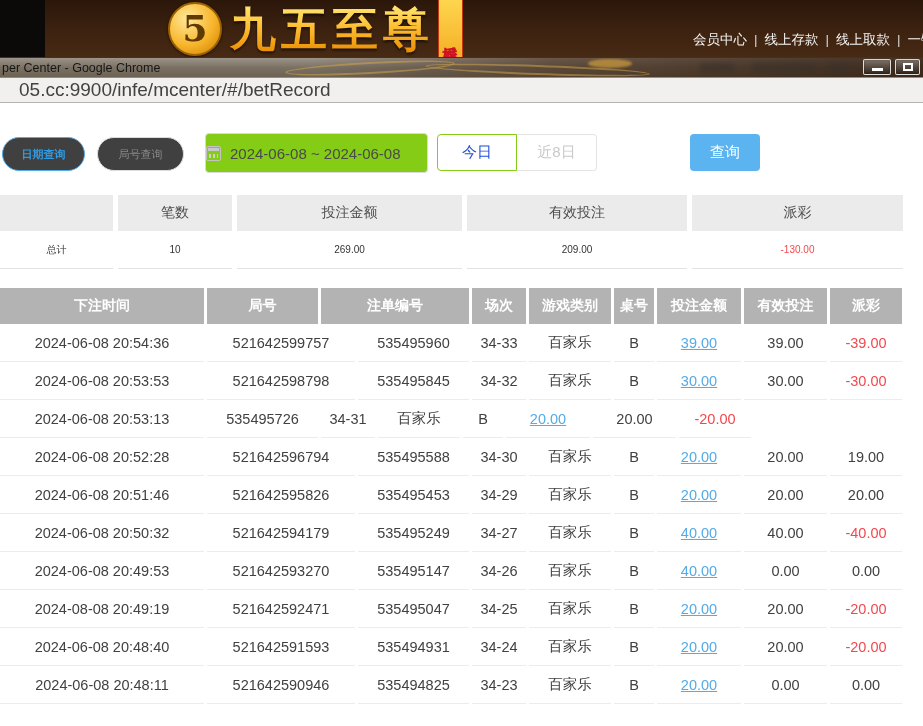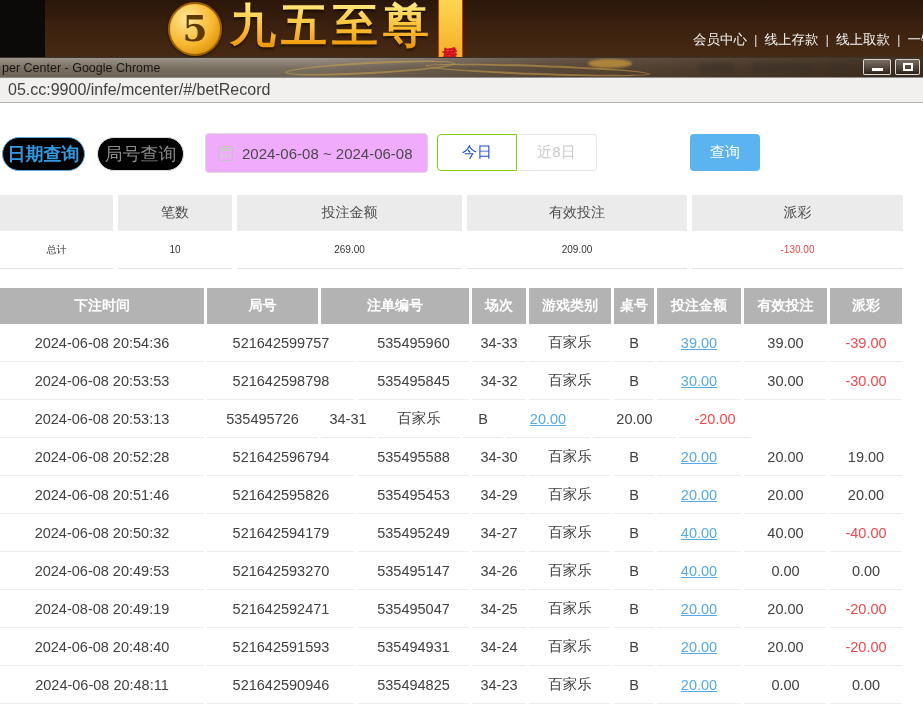--- a/index.html
+++ b/index.html
@@ -13,21 +13,21 @@
   .logo { position:absolute; left:168px; top:1px; height:56px; display:flex; align-items:center; }
   .emblem { width:54px; height:54px; border-radius:50%; flex:0 0 auto;
     background:radial-gradient(circle at 35% 30%, #ffe897 0%, #f7b52c 55%, #cf8300 95%);
     border:2px solid #9c6200; display:flex; align-items:center; justify-content:center;
     box-shadow:0 1px 3px rgba(0,0,0,.6); }
   .emblem span { font-family:"DejaVu Serif","Liberation Serif",serif; font-size:36px; font-weight:bold;
     color:#5e3a00; line-height:1; transform:translateY(-1px); }
   .logo-title { margin-left:8px; font-size:46px; font-weight:bold; letter-spacing:5px; line-height:56px;
     background:linear-gradient(180deg,#ffe97a 5%,#fdbb2d 50%,#e88a00 95%);
     -webkit-background-clip:text; background-clip:text; color:transparent;
-    filter:drop-shadow(0 2px 1px rgba(0,0,0,.55)); white-space:nowrap;font-family:Liberation Mono, monospace; }
+    filter:drop-shadow(0 2px 1px rgba(0,0,0,.55)); white-space:nowrap; }
   .logo-badge { margin-left:4px; margin-top:8px; width:25px; height:76px; padding-top:3px;
     background:linear-gradient(180deg,#ffd851 0%,#f2a71d 100%); border:1px solid #c43a10; border-radius:2px;
     writing-mode:vertical-rl; text-orientation:upright; text-align:center;
     font-size:15px; font-weight:bold; color:#cf1322; line-height:23px; }
   .top-nav { position:absolute; left:693px; top:31px; white-space:nowrap; font-size:13.5px; color:#f4f4f4; }
   .top-nav a { color:#f4f4f4; text-decoration:none; }
   .top-nav .sep { color:#d8d8d8; padding:0 7px; }
 
   
   .title-bar { position:absolute; top:57px; left:0; width:923px; height:20px; overflow:hidden;
@@ -51,30 +51,30 @@
     box-shadow:inset 0 0 2px rgba(0,0,0,.35); }
   .win-btn.min { right:32px; width:28px; }
   .win-btn.max { right:3px; width:25px; }
   .glyph-min { position:absolute; left:8px; bottom:3px; width:11px; height:3px; background:#fff; }
   .glyph-max { position:absolute; left:7px; top:3px; width:10px; height:8px; border:2px solid #fff;
     background:transparent; }
 
   
   .url-bar { position:absolute; top:77px; left:0; width:923px; height:26px; background:#f1f0ef;
     border-top:1px solid #8e8e8e; border-bottom:1px solid #b3b3b3; }
-  .url-bar span { display:block; padding-left:8px; line-height:23px; font-size:16px; color:#424242; }
-
-  
-  .pill { position:absolute; top:137px; height:34px; background:#000000; border-radius:17px;
-    font-size:18px; cursor:pointer; }
+  .url-bar span { display:block; padding-left:19px; line-height:23px; font-size:19px; color:#424242; }
+
+  
+  .pill { position:absolute; top:137px; height:34px; background:#404040; border-radius:17px;
+    font-size:11px; cursor:pointer; }
   .pill.p1 { left:2px; width:83px; border:1px solid #54abe8; color:#2f9be4; font-weight:bold; }
   .pill.p2 { left:97px; width:87px; border:1px solid #dcdcdc; color:#8a8a8a; }
   .date-input { position:absolute; left:205px; top:133px; width:223px; height:40px;
-    border:1px solid #d9d9d9; border-radius:4px; background:#f0abfc;
-    display:flex; align-items:center; padding-left:12px; }
+    border:1px solid #d9d9d9; border-radius:4px; background:#84cc16;
+    display:flex; align-items:center; }
   .cal-icon { position:relative; width:15px; height:15px; border:1px solid #c3c3c3; border-radius:2px;
     margin-right:9px; flex:0 0 auto; }
   .cal-icon:before { content:""; position:absolute; left:1px; right:1px; top:1px; height:3px; background:#c9c9c9; }
   .cal-icon:after { content:""; position:absolute; left:2px; top:7px; width:9px; height:4px;
     background:repeating-linear-gradient(90deg,#cfcfcf 0 2px,transparent 2px 4px); }
   .date-input .val { font-size:15px; color:#4a4a4a; }
   .btn-group { position:absolute; left:437px; top:134px; height:37px; display:flex; }
   .qbtn { width:80px; height:37px; background:#fff; border:1px solid #e4e4e4; border-left:none;
     font-size:15px; color:#c9c9c9; cursor:pointer; }
   .qbtn.first { border:1px solid #84cc16; color:#1d4ed8; border-radius:4px 0 0 4px; }

